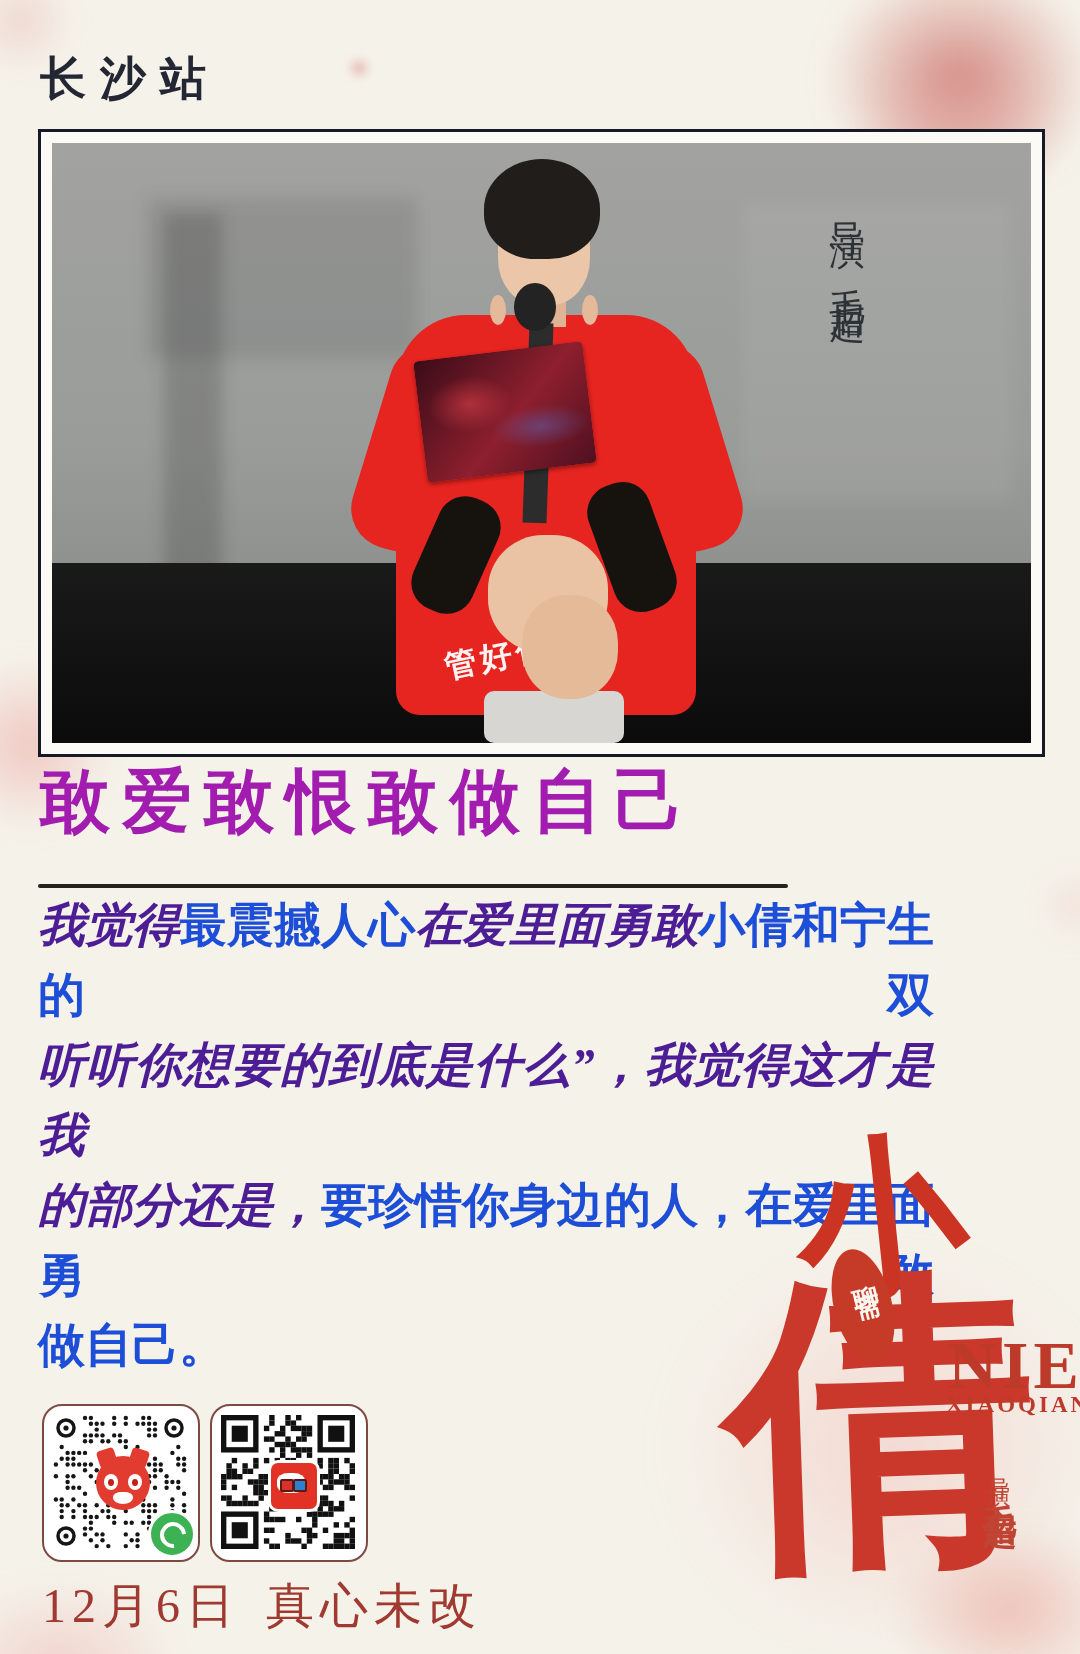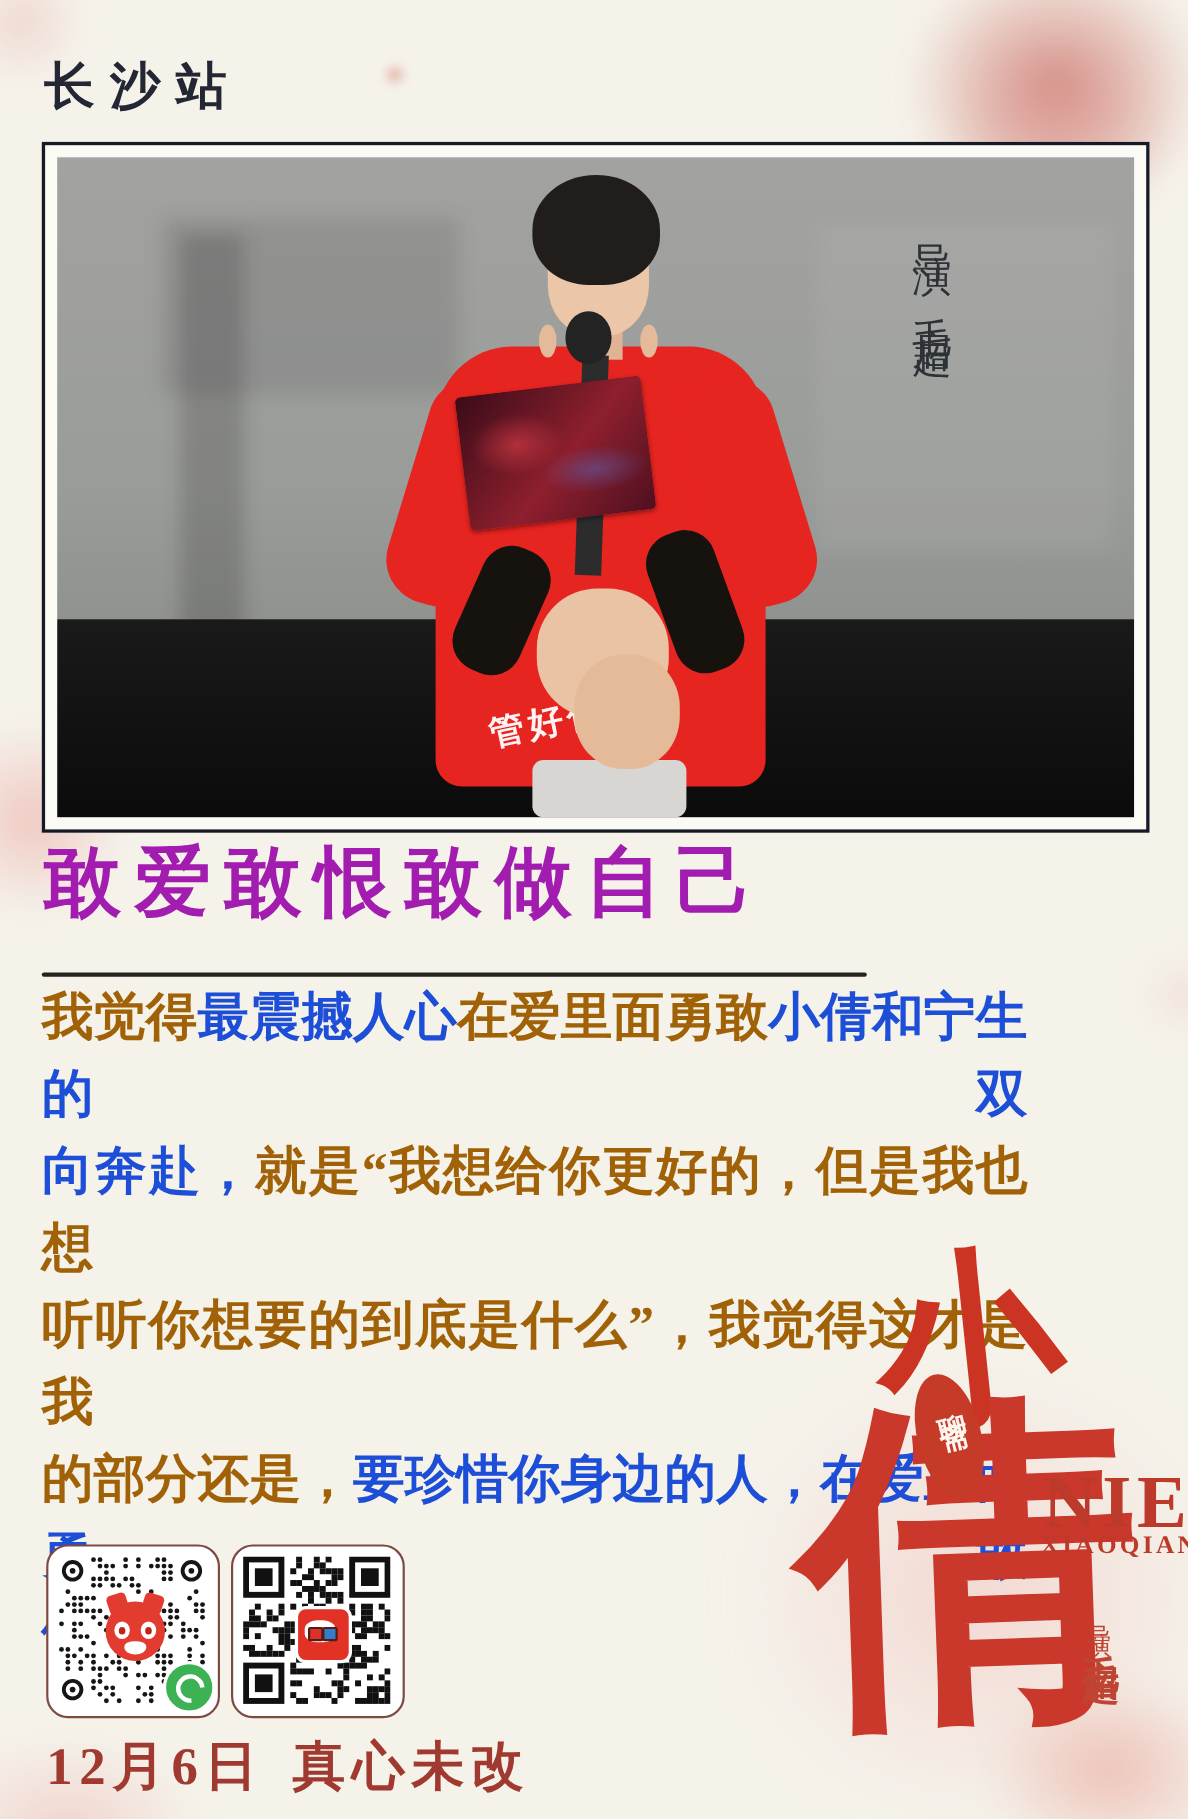--- a/index.html
+++ b/index.html
@@ -36,40 +36,40 @@
   .handB{left:470px;top:452px;width:96px;height:104px;background:#e4ba98;border-radius:46%;}
   .pants{left:432px;top:548px;width:140px;height:52px;background:#d8d6d2;border-radius:10px;}
   .shirt-text{left:392px;top:492px;transform:rotate(-12deg);color:rgba(255,255,255,.95);font-size:32px;letter-spacing:4px;font-weight:700;}
 
   
   .headline{left:40px;top:755px;font-size:70px;font-weight:900;color:#a21caf;letter-spacing:12px;}
   .divider{left:38px;top:884px;width:750px;height:4px;background:#26231f;border-radius:2px;}
   .paragraph{left:38px;top:890px;width:896px;font-size:47px;font-weight:700;line-height:70px;}
   .para-line{text-align:justify;text-align-last:justify;}
   .para-line.last{text-align-last:left;}
-  .ink{color:#a16207;} .red{color:#1d4ed8;}
+  .ink{color:#4c1d95;font-style:italic;} .red{color:#1d4ed8;}
 
   
   .qr-row{left:42px;top:1404px;display:flex;gap:10px;}
   .qr-box{position:relative;width:158px;height:158px;background:#ffffff;border:2px solid #7d4a41;border-radius:20px;padding:9px;box-sizing:border-box;}
   .maoyan-cat{position:absolute;left:52px;top:50px;width:54px;height:54px;background:#e23b30;border-radius:50%;}
   .cat-earL,.cat-earR{position:absolute;width:18px;height:18px;background:#e23b30;top:-7px;border-radius:4px;}
   .cat-earL{left:2px;transform:rotate(-18deg);} .cat-earR{right:2px;transform:rotate(18deg);}
   .cat-eye{position:absolute;top:18px;width:14px;height:16px;background:#fff;border-radius:50%;}
   .cat-pupil{position:absolute;top:5px;left:4px;width:6px;height:7px;background:#c22318;border-radius:50%;}
   .cat-muzzle{position:absolute;left:17px;top:36px;width:20px;height:12px;background:#fff;border-radius:50% 50% 60% 60%;}
   .wechat-badge{position:absolute;right:2px;bottom:2px;width:42px;height:42px;background:#3db254;border-radius:50%;border:3px solid #fff;}
   .wechat-glyph{position:absolute;left:9px;top:9px;width:18px;height:18px;border:4px solid #fff;border-right-color:transparent;border-radius:50%;transform:rotate(40deg);}
   .tpp-icon{position:absolute;left:56px;top:54px;width:46px;height:46px;background:#e23226;border-radius:10px;border:3px solid #fff;}
   .tpp-face{position:absolute;left:6px;top:10px;width:28px;height:20px;background:#fff;border-radius:40%;}
   .tpp-lensL{position:absolute;left:3px;top:6px;width:10px;height:9px;background:#d8322a;border:2px solid #5a1a14;border-radius:2px;}
   .tpp-lensR{position:absolute;left:16px;top:6px;width:10px;height:9px;background:#2e7fd0;border:2px solid #5a1a14;border-radius:2px;}
 
   
-  .footer-line{left:42px;top:1574px;font-size:48px;font-weight:700;color:#a03a30;letter-spacing:6px;}
+  .footer-line{left:42px;top:1574px;font-size:48px;font-weight:400;color:#a03a30;letter-spacing:6px;}
   .footer-line .date{margin-right:26px;}
 
   
   .logo{left:730px;top:1140px;width:330px;height:510px;}
   .logo-xiao{position:absolute;left:66px;top:-6px;font-size:170px;font-weight:900;color:#cb3423;transform:rotate(-6deg);line-height:1;}
   .logo-qian{position:absolute;left:-4px;top:130px;font-size:310px;font-weight:900;color:#c9382a;transform:rotate(-2deg);line-height:1;}
   .logo-badge{position:absolute;left:104px;top:108px;width:58px;height:116px;background:#c63a28;border-radius:50%;transform:rotate(-14deg);}
   .logo-badge span{position:absolute;left:16px;top:18px;writing-mode:vertical-rl;color:#fdf6ef;font-size:26px;font-weight:700;letter-spacing:6px;}
   .logo-nie{position:absolute;left:218px;top:186px;font-size:68px;font-weight:900;color:#bd3a2a;letter-spacing:5px;}
   .logo-xiaoqian{position:absolute;left:216px;top:252px;font-size:23px;font-weight:700;color:#bd3a2a;letter-spacing:3px;}
@@ -122,21 +122,20 @@
       <div class="abs handA"></div>
       <div class="abs handB"></div>
     </div>
   </div>
 
   <div class="abs headline">敢爱敢恨敢做自己</div>
   <div class="abs divider"></div>
 
   <div class="abs paragraph">
       <div class="para-line"><span class="ink">我觉得</span><span class="red">最震撼人心</span><span class="ink">在爱里面勇敢</span><span class="red">小倩和宁生的双</span></div>
-      <div class="para-line"><span class="red">向奔赴，</span><span class="ink">就是“我想给你更好的，但是我也想</span></div>
       <div class="para-line"><span class="ink">听听你想要的到底是什么”，我觉得这才是我</span></div>
       <div class="para-line"><span class="ink">的部分还是，</span><span class="red">要珍惜你身边的人，在爱里面勇敢</span></div>
       <div class="para-line last"><span class="red">做自己。</span></div>
     </div>
 
   <div class="abs qr-row">
     <div class="qr-box">
       <div id="qr-left" style="width:134px;height:134px;"><svg width="134" height="134" viewBox="0 0 134 134">
             <circle cx="32.0" cy="2.9" r="2.2" fill="#161616"></circle>
             <circle cx="37.9" cy="2.9" r="2.2" fill="#161616"></circle>

